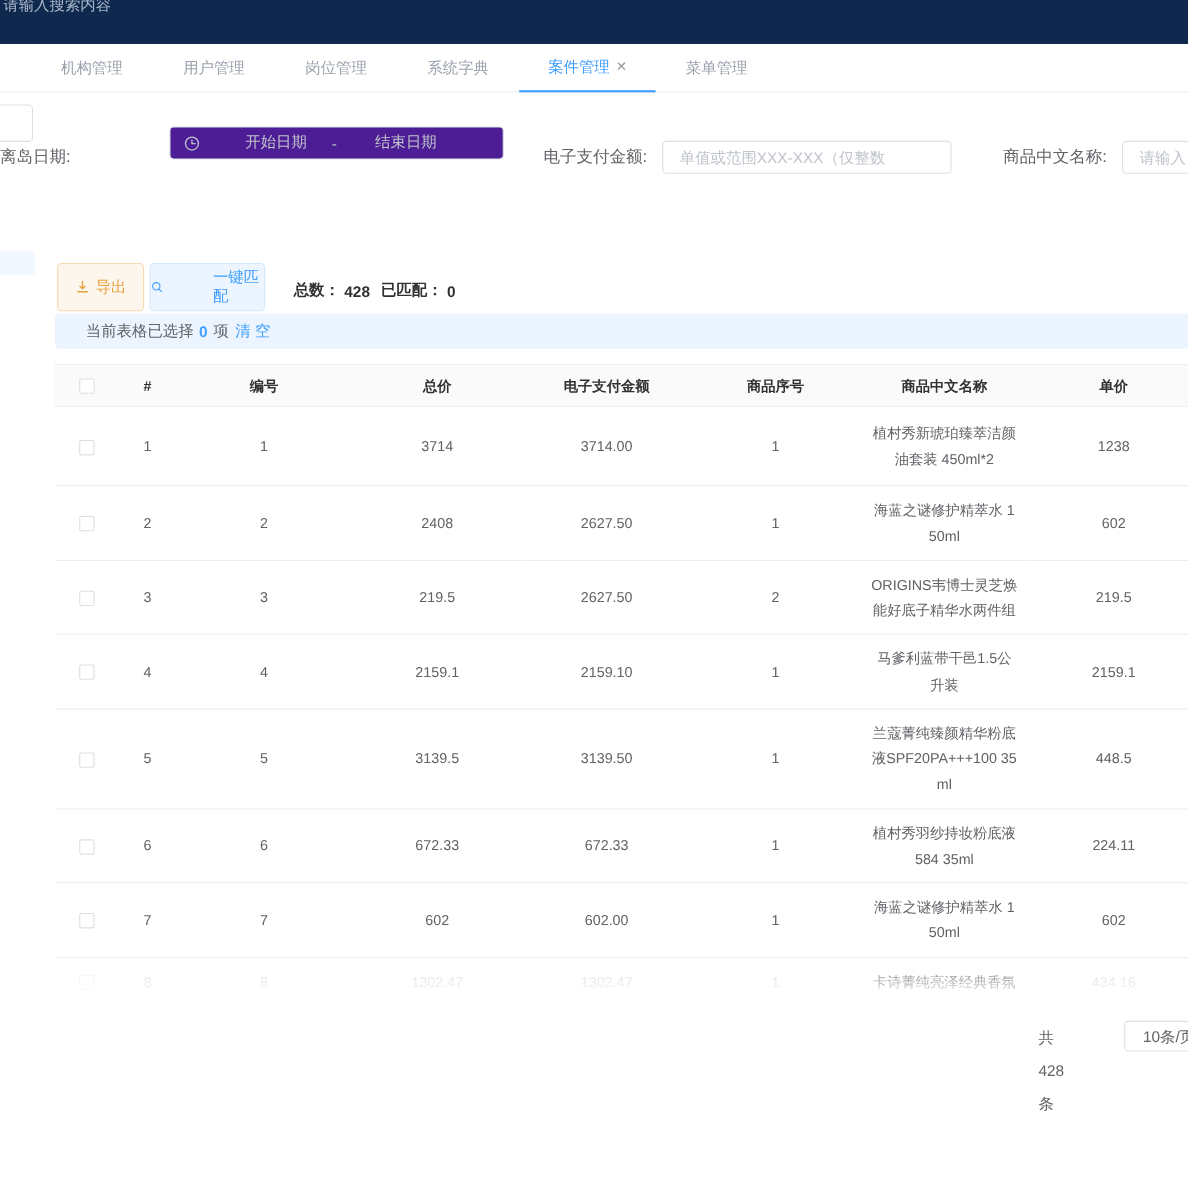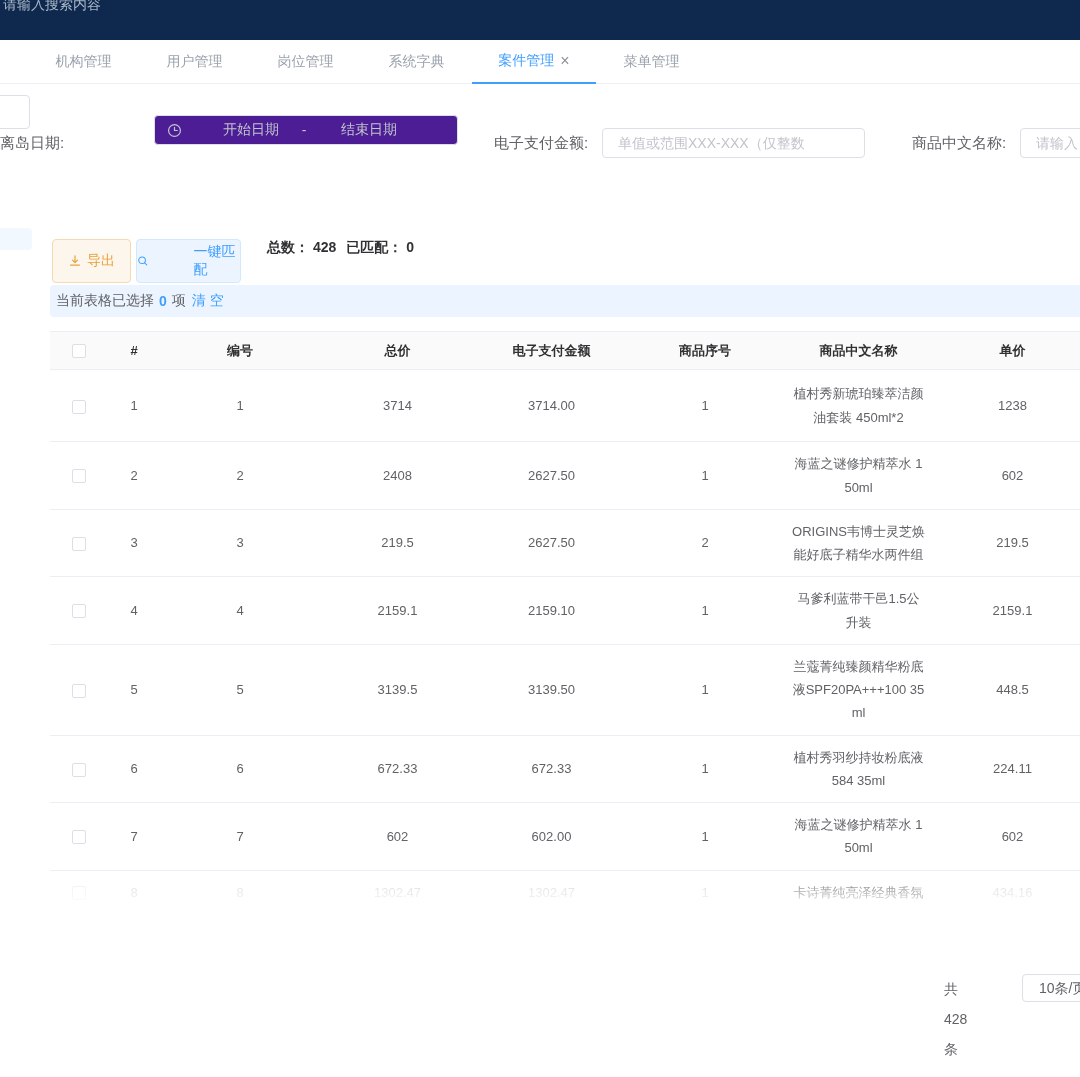--- a/index.html
+++ b/index.html
@@ -48,29 +48,29 @@
     white-space:nowrap; overflow:hidden; }
   .box-amount { left:602px; width:263px; }
   .box-product { left:1020px; width:200px; }
 
   
   .btn { position:absolute; top:154px; height:44px; border-radius:4px; font-size:14px;
     display:flex; align-items:center; justify-content:center; cursor:pointer; }
   .btn-export { left:52px; width:79px; background:#fdf6ec; border:1px solid #f5dab1; color:#e6a23c; }
   .btn-match  { left:136px; width:105px; background:#ecf5ff; border:1px solid #d4e8fb; color:#409eff;gap:40px; }
   .btn svg { margin-right:5px; }
-  .stats { position:absolute; left:267px; top:154px; height:34px; display:flex; align-items:flex-start;
+  .stats { position:absolute; left:267px; top:154px; height:34px; display:flex; align-items:flex-end;
     font-size:14px; color:#303133; font-weight:600; }
   .stats .gap { width:10px; }
   .stats .num { margin-left:4px; font-weight:700; }
 
   
   .selbar { position:absolute; left:50px; top:200px; width:1040px; height:32px; background:#ecf5ff;
     border-radius:4px; display:flex; align-items:center; font-size:14px; color:#606266; }
-  .selbar .t1 { margin-left:6px; }
+  .selbar .t1 { margin-left:28px; }
   .selbar .cnt { color:#409eff; font-weight:700; margin:0 5px; }
   .selbar .clear { color:#409eff; margin-left:6px; cursor:pointer; letter-spacing:4px; }
 
   
   .tablewrap { position:absolute; left:50px; top:246px; width:1040px; height:581px; overflow:hidden; }
   table.grid { border-collapse:collapse; table-layout:fixed; width:1040px; }
   table.grid col.c-cb  { width:58px; }
   table.grid col.c-seq { width:52px; }
   table.grid col.c-code{ width:160px; }
   table.grid col.c-tot { width:155px; }
@@ -87,21 +87,21 @@
   table.grid tr.faded td { opacity:.25; }
   table.grid tr.faded td.nm { opacity:.95; }
   table.grid tr.faded td:first-child { opacity:.5; }
   .checkbox { display:inline-block; width:14px; height:14px; border:1px solid #dcdfe6;
     border-radius:2px; background:#fff; vertical-align:middle; }
   .fadeout { position:absolute; left:0; top:536px; width:1040px; height:46px; pointer-events:none;
     background:linear-gradient(to bottom, rgba(255,255,255,0) 0%, rgba(255,255,255,.3) 40%, rgba(255,255,255,.7) 70%, #fff 100%); }
   .tailwhite { position:absolute; left:0; top:827px; width:1080px; height:210px; background:#fff; }
 
   
-  .pager { position:absolute; left:0; top:889px; width:868px; height:30px; }
+  .pager { position:absolute; left:0; top:843px; width:868px; height:30px; }
   .pager .total { position:absolute; left:944px; top:0; line-height:30px; font-size:14px; color:#606266; }
   .pager .sizer { position:absolute; left:1022px; top:0px; width:110px; height:28px; background:#fff;
     border:1px solid #dcdfe6; border-radius:4px; font-size:14px; color:#606266; line-height:26px;
     padding-left:16px; white-space:nowrap; overflow:hidden; }
 </style>
 </head>
 <body>
 
 <div class="page">
 

